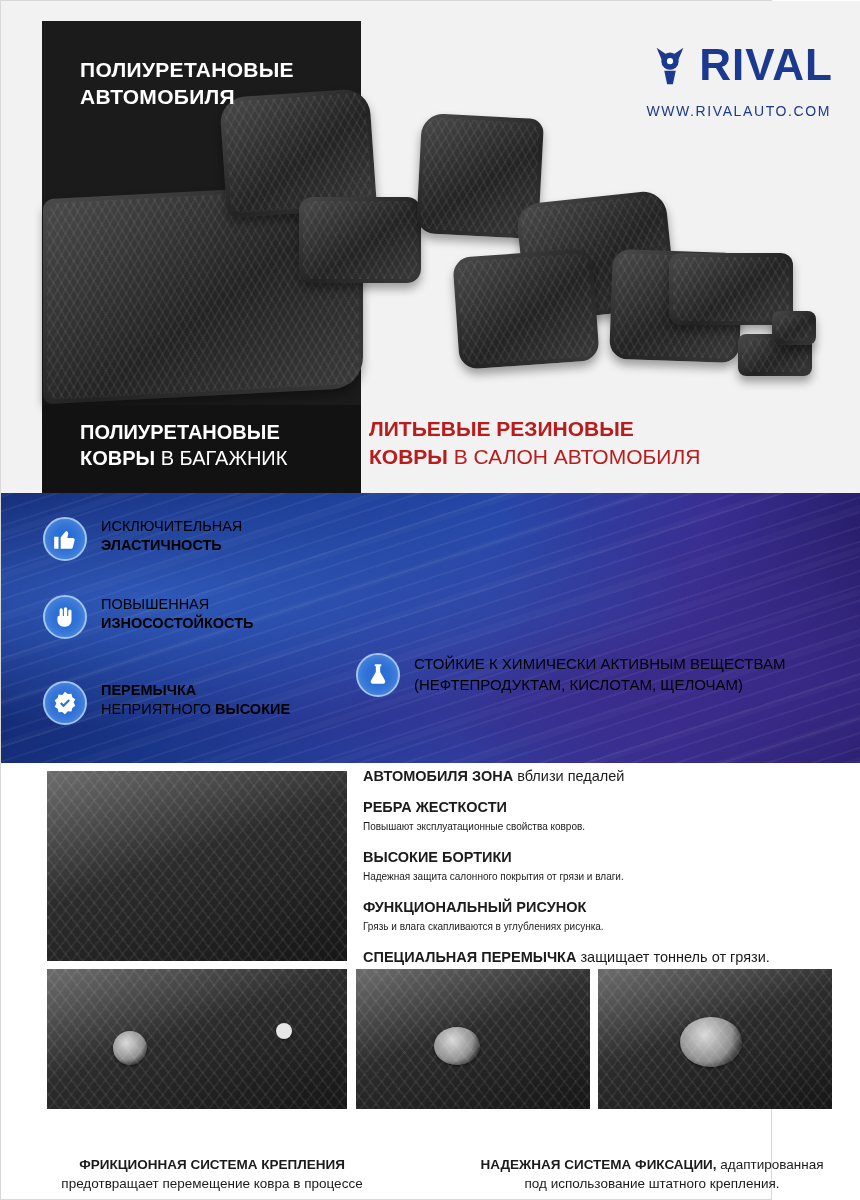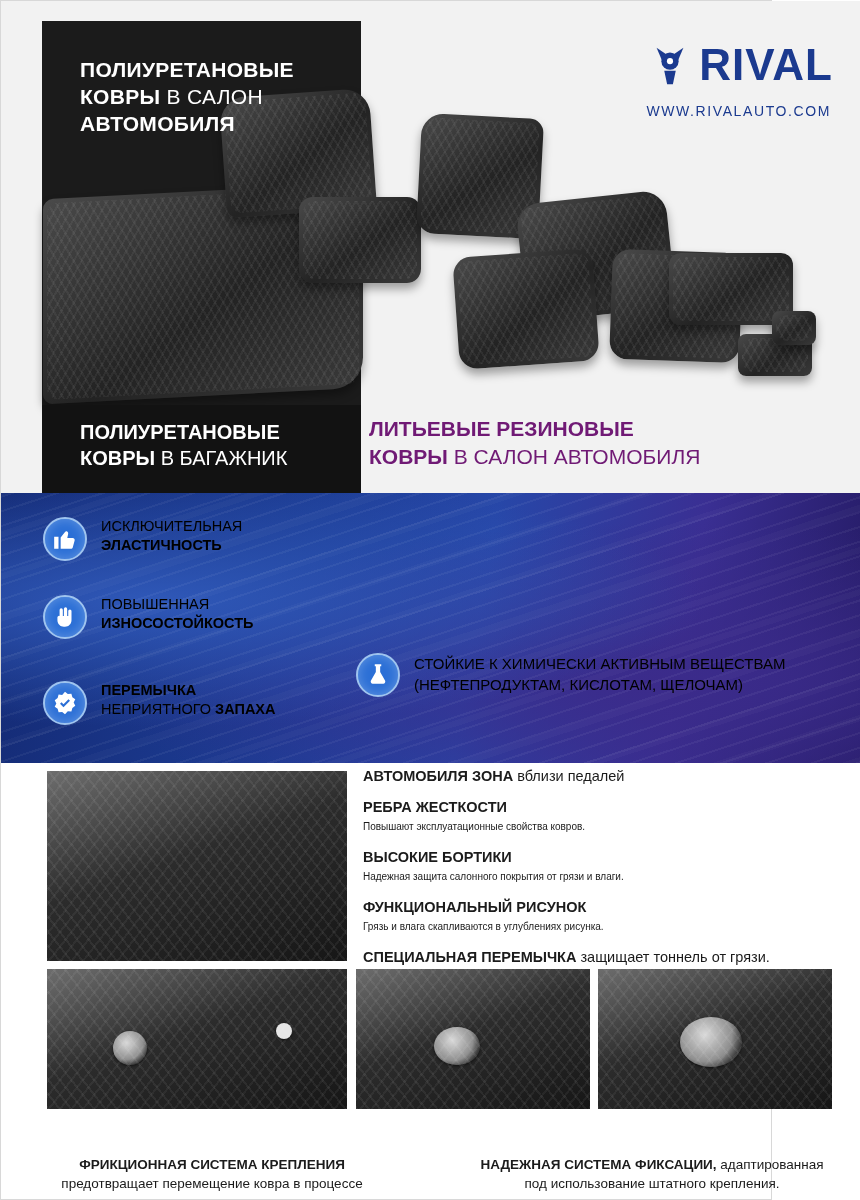--- a/index.html
+++ b/index.html
@@ -92,21 +92,21 @@
     width: 319px; height: 88px;
     background: #121212;
     color: #fff;
     padding: 14px 0 0 38px;
     font-size: 20px; line-height: 26px;
   }
   .hero-cap-left b { font-weight: bold; }
   .hero-cap-right {
     position: absolute;
     left: 368px; top: 414px;
-    color: #701a75;
+    color: #b91c1c;
     font-size: 21px; line-height: 28px;
   }
   .hero-cap-right b { font-weight: bold; }
 
   
   .band {
     position: relative;
     width: 860px; height: 270px;
     background:
       radial-gradient(ellipse at 18% 40%, #2f58b8 0%, rgba(47,88,184,0) 55%),
@@ -193,21 +193,20 @@
     <div class="mat tex" style="left:418px; top:115px; width:122px; height:120px; border-radius:22px 14px 14px 18px; transform:rotate(3deg);"></div>
     <div class="mat tex" style="left:520px; top:196px; width:150px; height:118px; border-radius:24px; transform:rotate(-6deg);"></div>
     <div class="mat tex" style="left:455px; top:252px; width:140px; height:112px; border-radius:18px; transform:rotate(-4deg);"></div>
     <div class="mat tex" style="left:610px; top:250px; width:130px; height:110px; border-radius:18px; transform:rotate(2deg);"></div>
     <div class="mat tex" style="left:668px; top:252px; width:124px; height:72px; border-radius:12px;"></div>
     <div class="mat tex" style="left:737px; top:333px; width:74px; height:42px; border-radius:8px;"></div>
     <div class="mat tex" style="left:771px; top:310px; width:44px; height:34px; border-radius:8px;"></div>
 
     <div class="hero-title">
       <span class="l1">ПОЛИУРЕТАНОВЫЕ</span>
-      <span class="l2"><b>КОВРЫ</b><span> В САЛОН</span></span>
       <span class="l3">АВТОМОБИЛЯ</span>
     </div>
 
     <div class="logo-box">
       <div class="logo-row">
         <span class="logo-mark">
           <svg viewBox="0 0 48 48" width="46" height="46" aria-hidden="true">
             <circle cx="24" cy="20" r="9" fill="#1b3a8f"></circle>
             <circle cx="24" cy="20" r="3.2" fill="#ffffff"></circle>
             <path d="M10 6 L22 14 L16 20 Z" fill="#1b3a8f"></path>
@@ -259,21 +258,21 @@
 
   <div class="feat f3">
     <span class="circ">
       <svg viewBox="0 0 24 24">
           <path d="M12 1.6l2.6 2.1 3.3-.3.9 3.2 2.7 2-1.5 3 1.5 3-2.7 2-.9 3.2-3.3-.3L12 22.4 9.4 20.3l-3.3.3-.9-3.2-2.7-2 1.5-3-1.5-3 2.7-2 .9-3.2 3.3.3z"></path>
           <path d="M10.6 15.9l-3.2-3.2 1.4-1.4 1.8 1.8 4.6-4.6 1.4 1.4z" fill="#2b6fd6"></path>
         </svg>
     </span>
     <span class="feat-text">
       <b>ПЕРЕМЫЧКА</b><br>
-      <span>НЕПРИЯТНОГО </span><b>ЗАПАХА</b>
+      <span>НЕПРИЯТНОГО </span><b>ВЫСОКИЕ</b>
     </span>
   </div>
 
 
   <div class="feat f5">
     <span class="circ">
       <svg viewBox="0 0 24 24">
           <path d="M9 2h6v2h-1v5.2l4.6 8.1A2 2 0 0116.9 20H7.1a2 2 0 01-1.7-2.7L10 9.2V4H9z"></path>
         </svg>
     </span>

